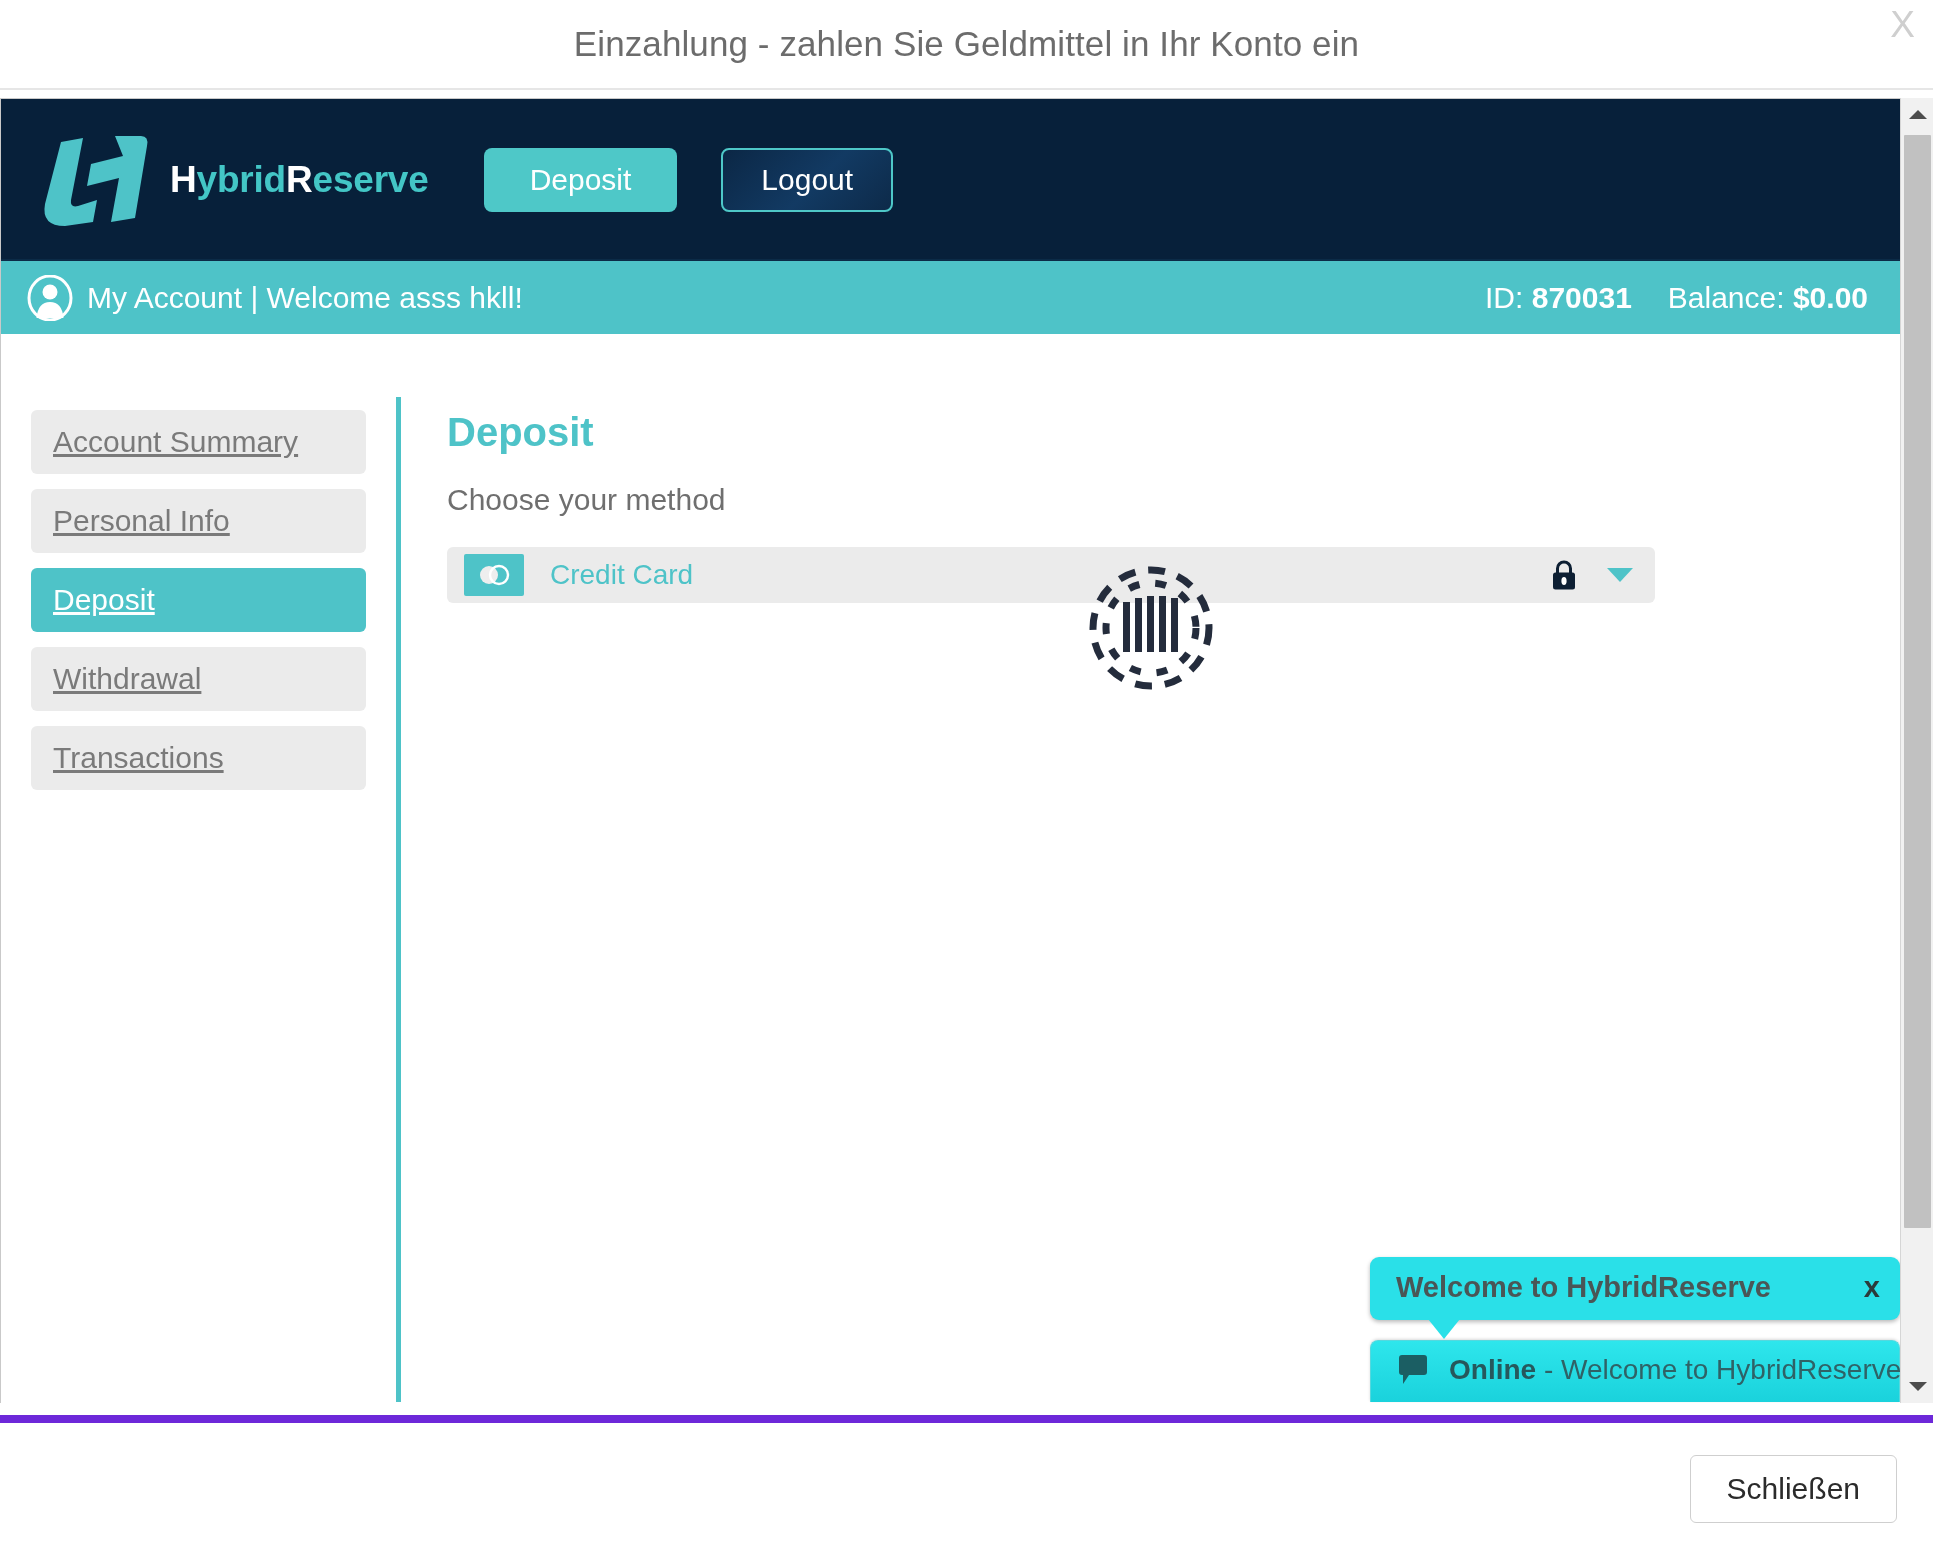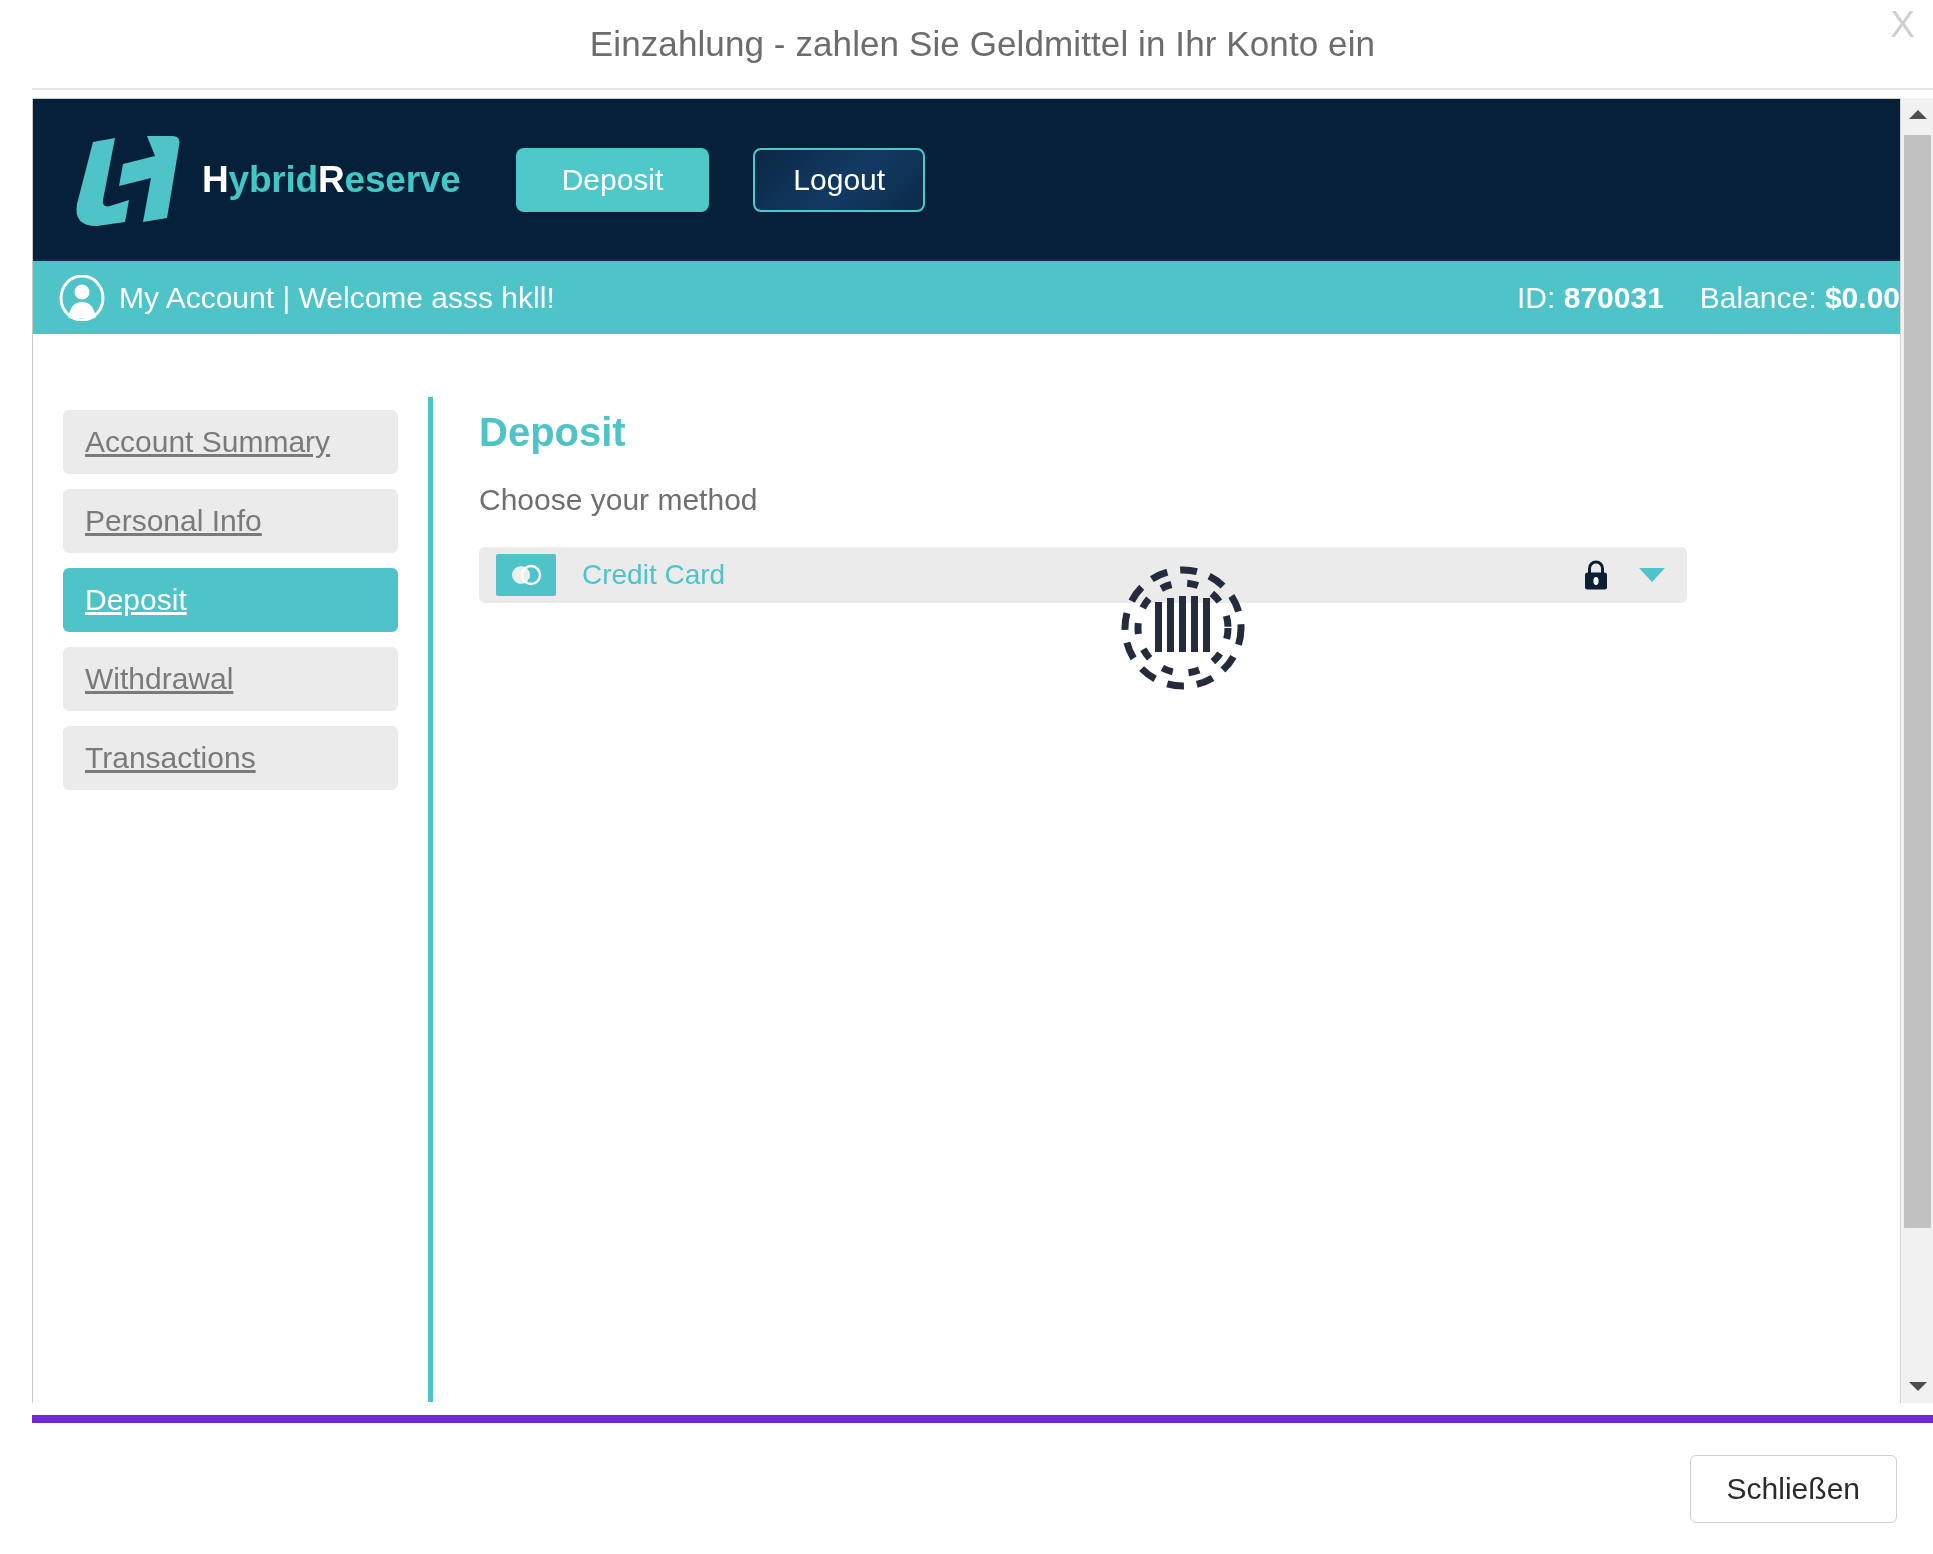--- a/index.html
+++ b/index.html
@@ -13,21 +13,20 @@
   }
 
   
   .modal-shell {
     position: relative;
     width: 1933px;
     height: 1554px;
     background: #ffffff;
     display: flex;
     flex-direction: column;
-    padding-left: 32px;
   }
 
   .modal-header {
     position: relative;
     height: 90px;
     flex: 0 0 90px;
     border-bottom: 2px solid #e6e6e6;
     display: flex;
     align-items: center;
     justify-content: center;
@@ -477,20 +476,32 @@
               <g fill="#242c3c">
                 <rect x="47" y="49" width="7" height="50"></rect>
                 <rect x="59" y="45" width="7" height="54"></rect>
                 <rect x="71" y="43" width="7" height="56"></rect>
                 <rect x="83" y="43" width="7" height="56"></rect>
                 <rect x="95" y="45" width="7" height="54"></rect>
               </g>
             </svg>
           </div>
 
+          <div class="chat-widget">
+            <div class="chat-bubble">
+              <div class="chat-bubble-text">Welcome to HybridReserve</div>
+              <div class="chat-bubble-close">x</div>
+            </div>
+            <div class="chat-bar">
+              <svg class="chat-bar-icon" viewBox="0 0 32 30">
+                <path d="M2 3 a3 3 0 0 1 3-3 h22 a3 3 0 0 1 3 3 v14 a3 3 0 0 1 -3 3 h-15 l-6 9 v-9 h-1 a3 3 0 0 1 -3 -3 Z" fill="#1b5e63"></path>
+              </svg>
+              <div class="chat-bar-text"><b>Online</b><span> - </span><span>Welcome to HybridReserve</span></div>
+            </div>
+          </div>
 
         </div>
       </div>
     </div>
 
     <div class="scrollbar">
       <div class="sb-btn sb-up">
         <div class="sb-arrow-up"></div>
       </div>
       <div class="sb-thumb"></div>

